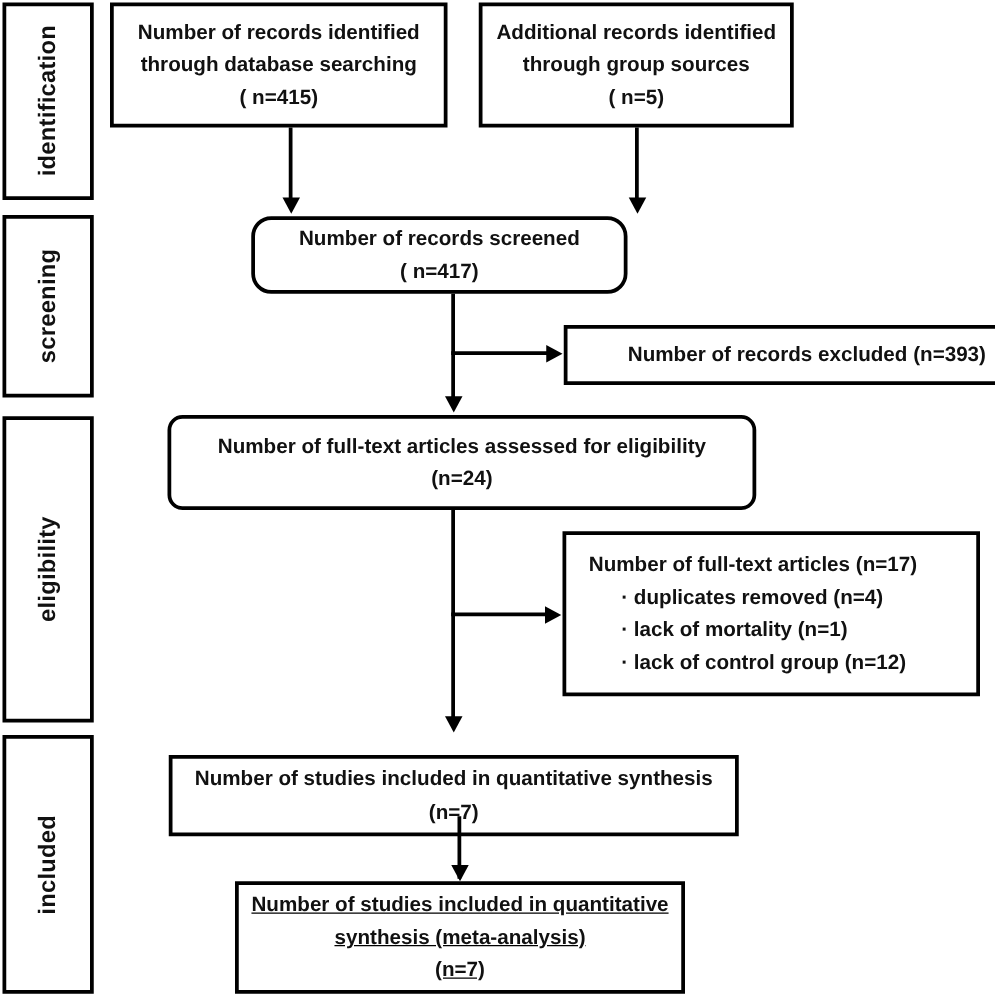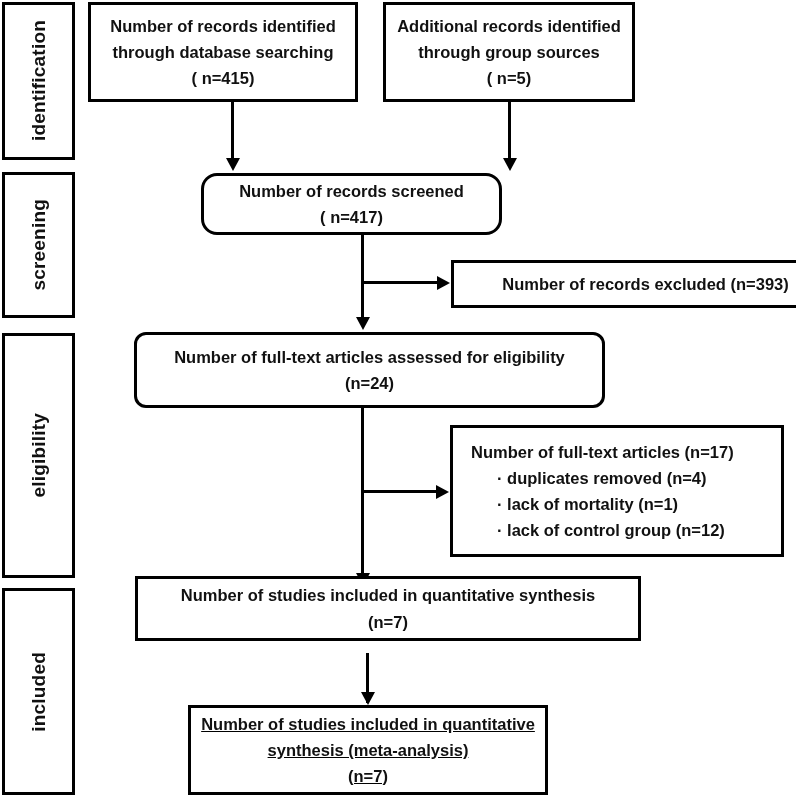--- a/index.html
+++ b/index.html
@@ -162,21 +162,21 @@
   <div class="hline" style="left:361px; top:490px; width:76px;"></div>
   <div class="arrow-right" style="left:436px; top:485px;"></div>
 
   <div class="flow-box left-align" style="left:424px; top:425px; width:334px; height:132px;margin-left:26px;">
     <div class="flow-line">Number of full-text articles (n=17)</div>
     <div class="flow-line bullet">· duplicates removed (n=4)</div>
     <div class="flow-line bullet">· lack of mortality (n=1)</div>
     <div class="flow-line bullet">· lack of control group (n=12)</div>
   </div>
 
-  <div class="flow-box" style="left:135px; top:576px; width:506px; height:65px;">
+  <div class="flow-box" style="left:135px; top:604px; width:456px; height:65px;">
     <div class="flow-line">Number of studies included in quantitative synthesis</div>
     <div class="flow-line">(n=7)</div>
   </div>
 
   <div class="vline" style="left:366px; top:653px; height:50px;"></div>
   <div class="arrow-down" style="left:361px; top:692px;"></div>
 
   <div class="flow-box" style="left:188px; top:705px; width:360px; height:90px;text-decoration:underline;">
     <div class="flow-line">Number of studies included in quantitative</div>
     <div class="flow-line">synthesis (meta-analysis)</div>

